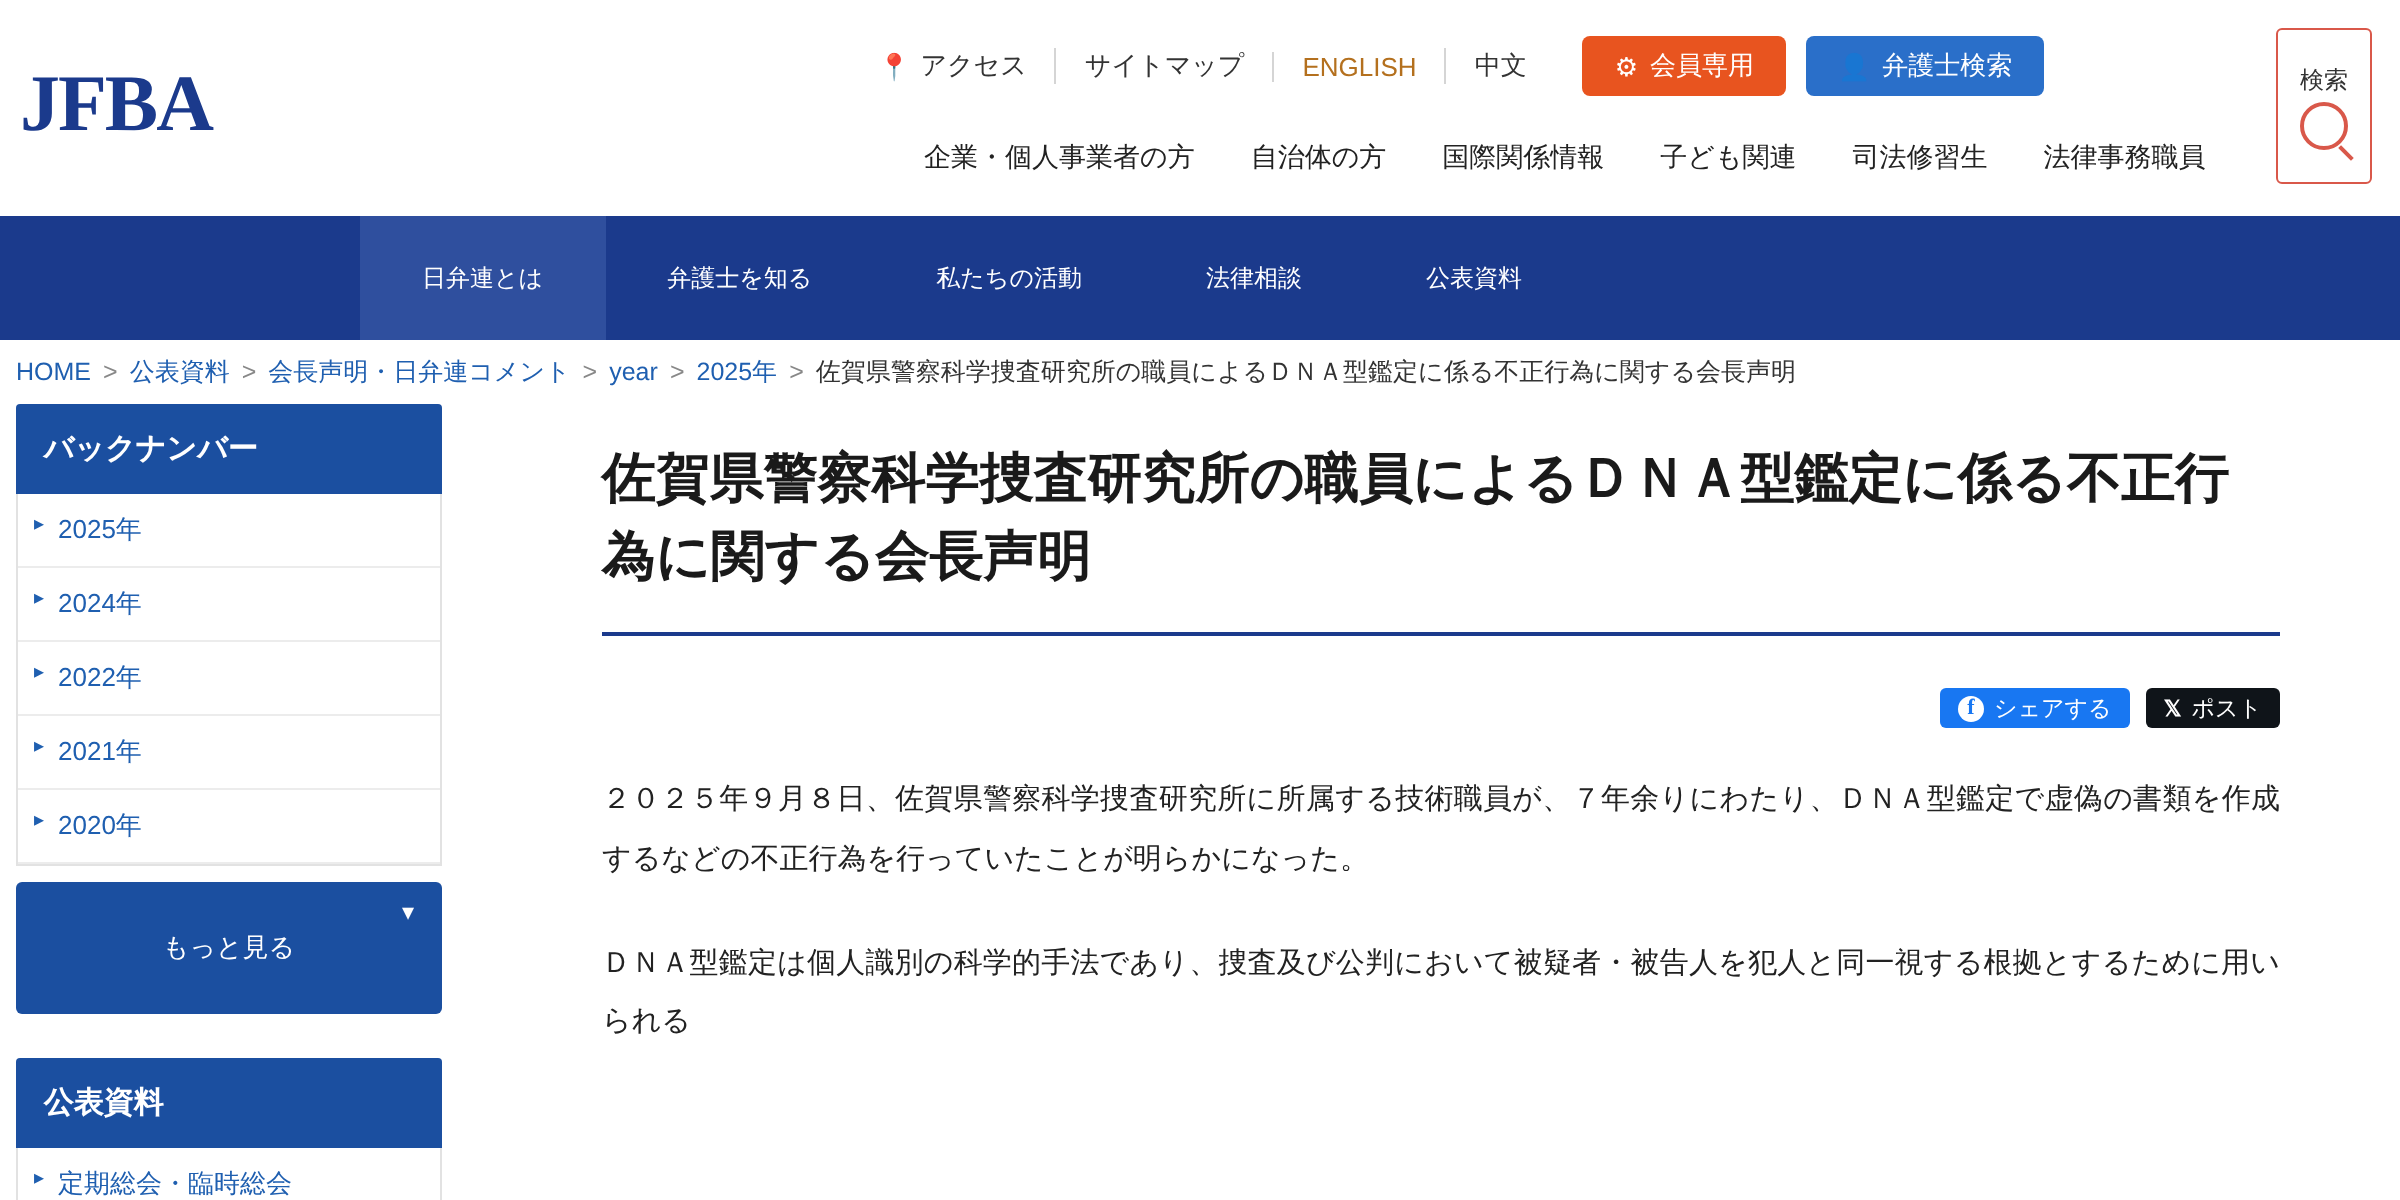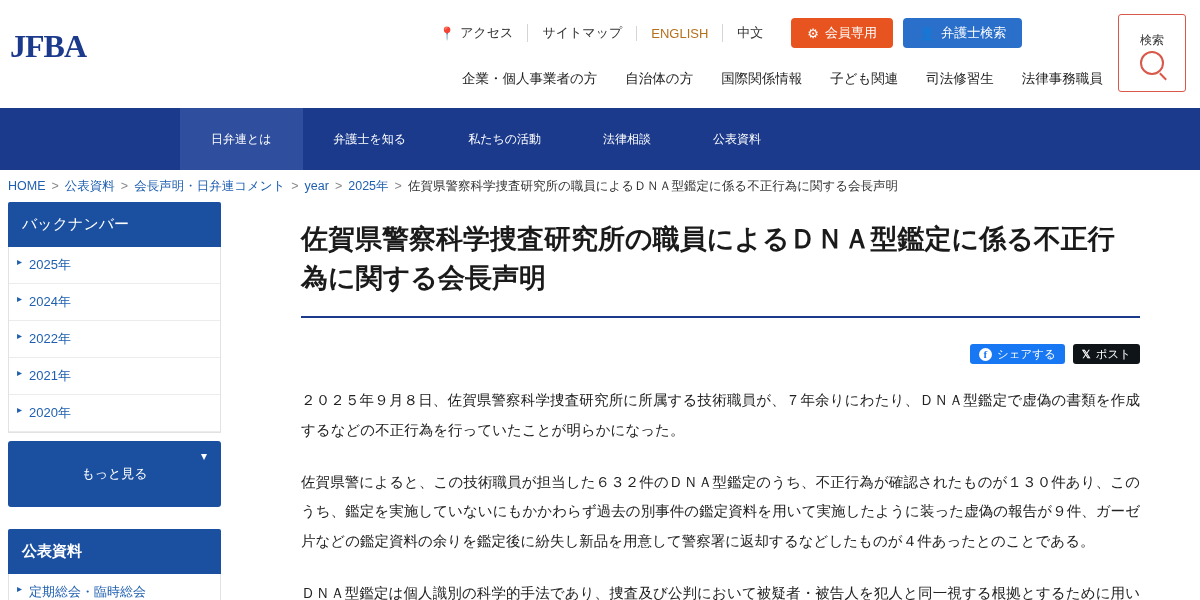--- a/index.html
+++ b/index.html
@@ -12,21 +12,21 @@
   .page { position: relative; width: 1200px; height: 600px; background: #fff; }
 
   
   .header { position: relative; height: 108px; background: #fff; }
 
   .logo {
     position: absolute; left: 10px; top: 28px;
     display: flex; align-items: center; gap: 6px;
   }
   .logo-mark {
-    font-size: 32px; font-weight: bold; color: #1b3a8c;
+    font-size: 40px; font-weight: bold; color: #1b3a8c;
     letter-spacing: -1px; font-family: "Liberation Serif", serif;
   }
   .logo-text {
     font-size: 27px; font-weight: bold; color: #111;
     letter-spacing: 1px;
   }
 
   .util-row {
     position: absolute; left: 425px; top: 18px;
     display: flex; align-items: center; gap: 0;
@@ -52,21 +52,21 @@
     background: #2a6fc9; color: #fff; border-radius: 4px;
     height: 30px; display: flex; align-items: center; gap: 6px;
     padding: 0 16px; font-size: 13px; white-space: nowrap;
     border: none; cursor: pointer; font-family: inherit;
   }
   .gear-glyph { font-size: 13px; }
   .person-glyph { font-size: 13px; }
 
   .search-box {
     position: absolute; right: 14px; top: 14px;
-    width: 68px; height: 78px;
+    width: 48px; height: 78px;
     border: 1px solid #d9584a; border-radius: 3px;
     display: flex; flex-direction: column; align-items: center;
     justify-content: center; gap: 2px; cursor: pointer; background: #fff;
   }
   .search-box .lbl { font-size: 12px; color: #333; }
   .search-box .mag {
     width: 24px; height: 24px; border: 2px solid #d9584a;
     border-radius: 50%; position: relative;
   }
   .search-box .mag::after {
@@ -101,21 +101,21 @@
   .breadcrumb a { color: #1f5fb0; text-decoration: none; }
   .breadcrumb .sepc { color: #888; }
   .breadcrumb .cur { color: #333; }
 
   
   .body-wrap { display: flex; padding-left: 8px; }
 
   
   .sidebar { width: 213px; flex: 0 0 213px; }
   .side-head {
-    background: #1b4fa0; color: #fff; font-size: 15px; font-weight: normal;
+    background: #1b4fa0; color: #fff; font-size: 15px; font-weight: bold;
     padding: 13px 14px; border-radius: 2px 2px 0 0;
   }
   .side-list { border: 1px solid #e2e2e2; border-top: none; }
   .side-item {
     border-bottom: 1px solid #ececec;
     padding: 9px 12px 9px 20px; font-size: 13px; color: #1f5fb0;
     position: relative; cursor: pointer; background: #fff;
   }
   .side-item::before {
     content: "▸"; position: absolute; left: 8px; top: 9px;
@@ -270,17 +270,16 @@
           <span class="fb-glyph">f</span>
           <span>シェアする</span>
         </div>
         <div class="share-btn share-x">
           <span class="x-glyph">𝕏</span>
           <span>ポスト</span>
         </div>
       </div>
 
       <p class="para">２０２５年９月８日、佐賀県警察科学捜査研究所に所属する技術職員が、７年余りにわたり、ＤＮＡ型鑑定で虚偽の書類を作成するなどの不正行為を行っていたことが明らかになった。</p>
-      <p class="para">佐賀県警によると、この技術職員が担当した６３２件のＤＮＡ型鑑定のうち、不正行為が確認されたものが１３０件あり、このうち、鑑定を実施していないにもかかわらず過去の別事件の鑑定資料を用いて実施したように装った虚偽の報告が９件、ガーゼ片などの鑑定資料の余りを鑑定後に紛失し新品を用意して警察署に返却するなどしたものが４件あったとのことである。</p>
       <p class="para">ＤＮＡ型鑑定は個人識別の科学的手法であり、捜査及び公判において被疑者・被告人を犯人と同一視する根拠とするために用いられる</p>
     </div>
   </div>
 </div>
 
 </body></html>

